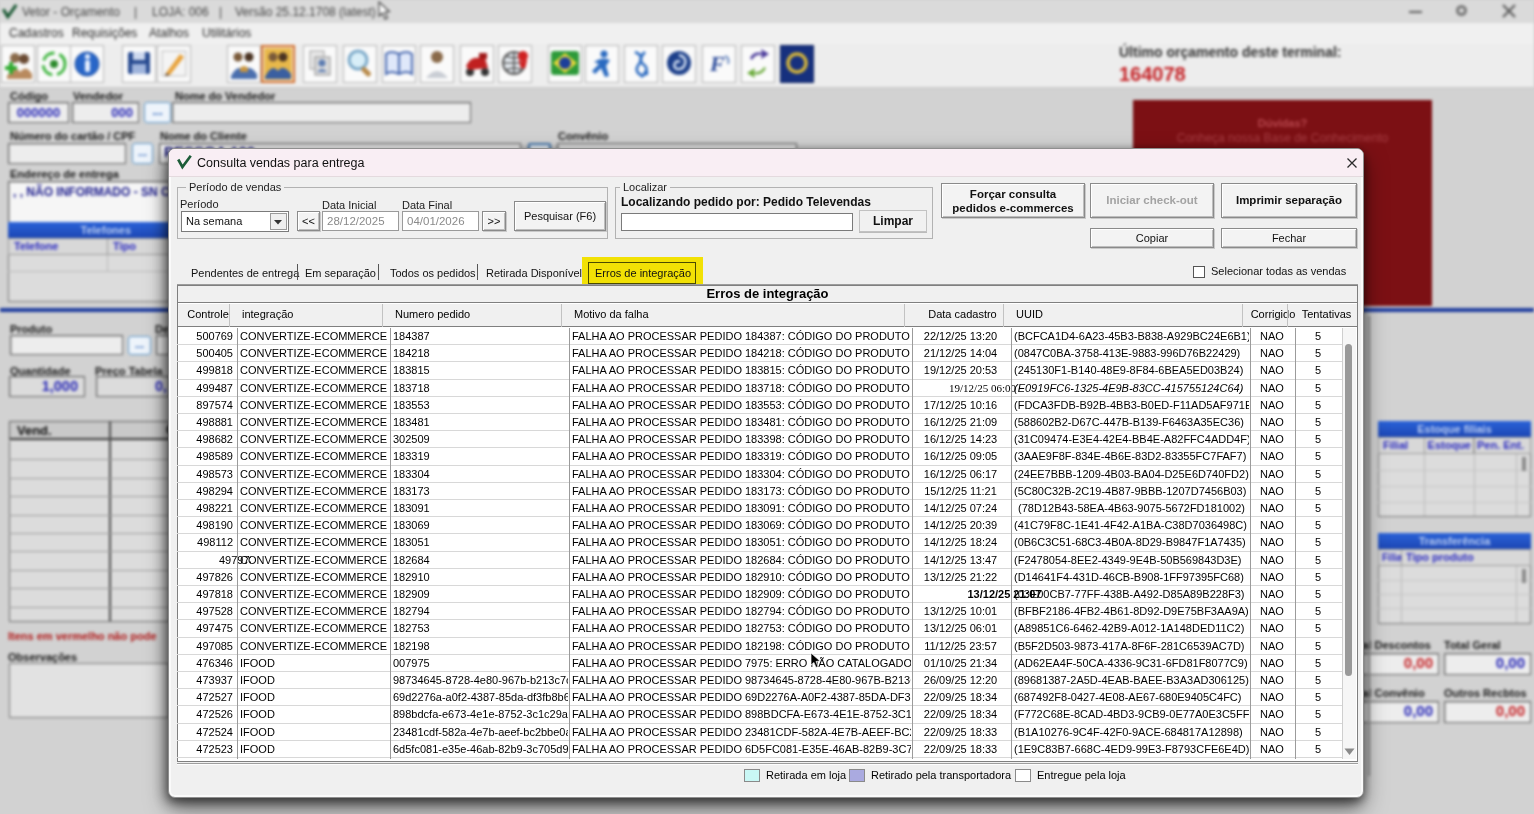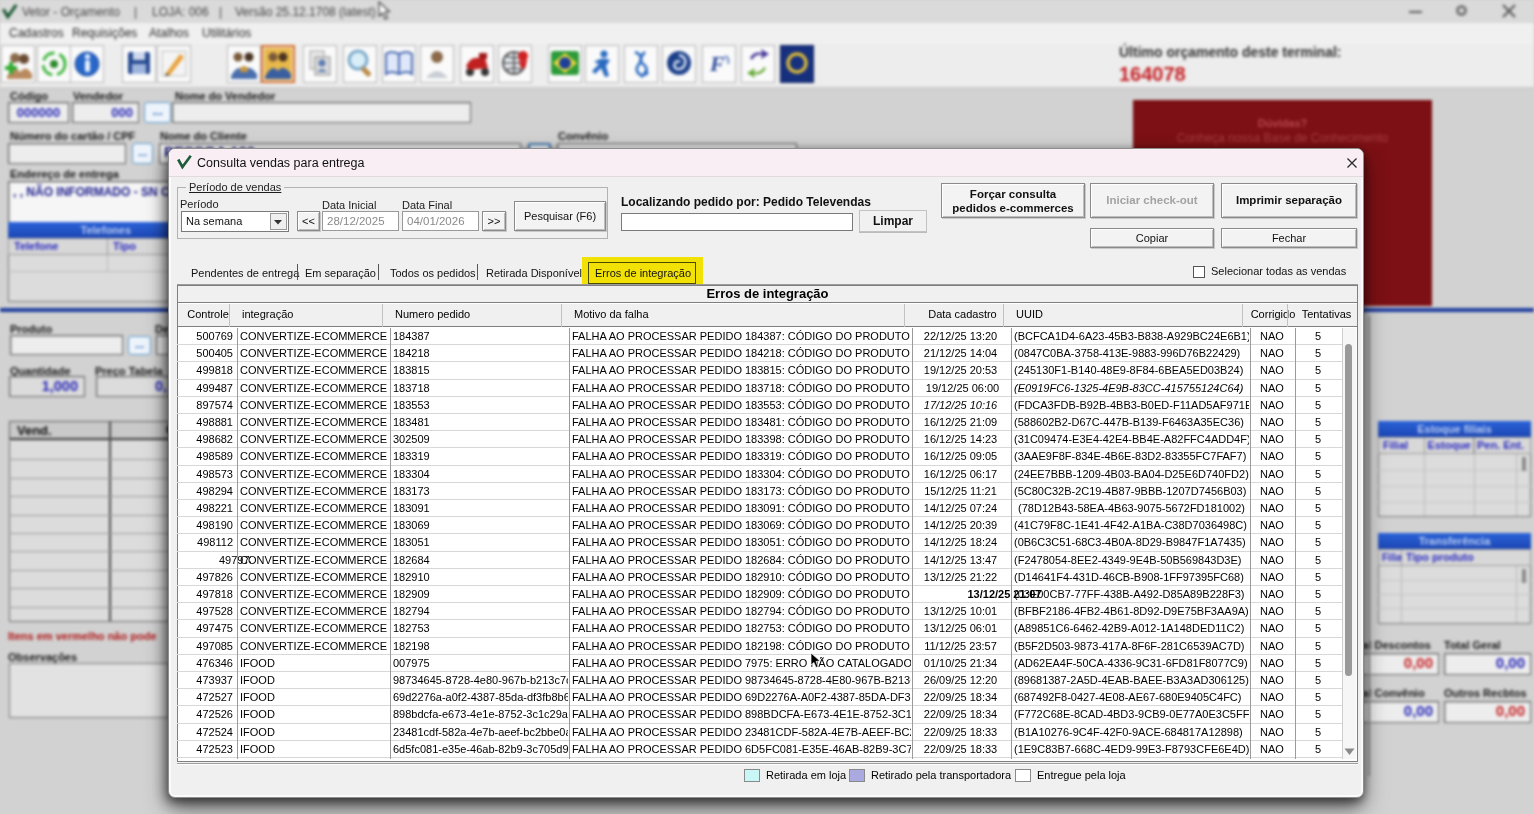--- a/index.html
+++ b/index.html
@@ -241,38 +241,41 @@
   <div class="abs" style="left:0;top:0;width:1194px;height:28px;background:#f9eef4;border-radius:6px 6px 0 0;border-bottom:1px solid #e4dade;"></div>
   <svg class="abs" style="left:8px;top:5px;" width="15" height="16" viewBox="0 0 18 17">
       <path d="M1.5 5.5 L6.5 14.5 L16.5 1" stroke="#1d5c38" stroke-width="3.2" fill="none"></path>
     </svg>
   <div class="abs" style="left:28px;top:7px;font-size:12.5px;color:#101010;">Consulta vendas para entrega</div>
   <svg class="abs" style="left:1178px;top:9px;" width="10" height="10">
       <path d="M0.5 0.5 L9.5 9.5 M9.5 0.5 L0.5 9.5" stroke="#2b2b2b" stroke-width="1.3"></path>
     </svg>
 
   <fieldset class="abs" style="left:8px;top:32px;width:431px;height:58px;border:1px solid #b2b2b2;border-radius:0;">
-    <legend style="font-size:11px;color:#1c1c1c;margin-left:8px;padding:0 3px;text-decoration:underline;">Período de vendas</legend>
+    <legend style="font-size:11px;color:#1c1c1c;margin-left:8px;padding:0 3px;">Período de vendas</legend>
   </fieldset>
   <div class="lbl" style="left:11px;top:49px;">Período</div>
   <div class="abs" style="left:12px;top:62px;width:108px;height:21px;background:#fff;border:1px solid #7a7a7a;">
     <div style="font-size:11px;color:#111;padding:3px 0 0 4px;">Na semana</div>
     <div style="position:absolute;right:1px;top:1px;width:17px;height:17px;background:#efefef;border:1px solid #9a9a9a;"></div>
     <svg style="position:absolute;right:5px;top:8px;" width="9" height="5">
         <path d="M0 0 L8 0 L4 4.5 Z" fill="#333"></path>
       </svg>
   </div>
   <div class="btn3d abs" style="left:128px;top:62px;width:23px;height:20px;line-height:18px;">&lt;&lt;</div>
   <div class="lbl" style="left:153px;top:50px;">Data Inicial</div>
   <div class="abs inpd" style="left:153px;top:62px;width:77px;height:20px;">28/12/2025</div>
   <div class="lbl" style="left:233px;top:50px;">Data Final</div>
   <div class="abs inpd" style="left:233px;top:62px;width:77px;height:20px;">04/01/2026</div>
   <div class="btn3d abs" style="left:313px;top:62px;width:24px;height:20px;line-height:18px;">&gt;&gt;</div>
   <div class="btn3d abs" style="left:345px;top:52px;width:92px;height:30px;line-height:28px;">Pesquisar (F6)</div>
 
+  <fieldset class="abs" style="left:446px;top:32px;width:318px;height:58px;border:1px solid #b2b2b2;">
+    <legend style="font-size:11px;color:#1c1c1c;margin-left:4px;padding:0 3px;">Localizar</legend>
+  </fieldset>
   <div class="abs" style="left:452px;top:46px;font-size:12px;font-weight:bold;color:#111;">Localizando pedido por: Pedido Televendas</div>
   <div class="abs" style="left:452px;top:64px;width:232px;height:18px;background:#fff;border:1px solid #7a7a7a;"></div>
   <div class="abs" style="left:690px;top:61px;width:68px;height:22px;background:#f1f1f1;border:1px solid #c2c2c2;box-shadow:0 1px 0 #bbb;font-size:12px;font-weight:bold;color:#111;text-align:center;line-height:20px;">Limpar</div>
 
   <div class="btn3d abs" style="left:772px;top:34px;width:144px;height:35px;font-weight:bold;font-size:11.5px;padding-top:3px;line-height:14px;">Forçar consulta<br>pedidos e-commerces</div>
   <div class="btn3d abs" style="left:921px;top:34px;width:124px;height:35px;font-weight:bold;font-size:11.5px;line-height:33px;color:#a3a3a3;">Iniciar check-out</div>
   <div class="btn3d abs" style="left:1052px;top:34px;width:136px;height:35px;font-weight:bold;font-size:11.5px;line-height:33px;">Imprimir separação</div>
   <div class="btn3d abs" style="left:921px;top:79px;width:124px;height:20px;line-height:18px;">Copiar</div>
   <div class="btn3d abs" style="left:1052px;top:79px;width:136px;height:20px;line-height:18px;">Fechar</div>
 
@@ -355,31 +358,31 @@
         <div class="td tc" style="left:735px;width:97px;">19/12/25 20:53</div>
         <div class="td" style="left:837px;width:235px;">(245130F1-B140-48E9-8F84-6BEA5ED03B24)</div>
         <div class="td tc" style="left:1073px;width:44px;">NAO</div>
         <div class="td tc" style="left:1118px;width:46px;">5</div>
       </div>
 <div class="trow" style="top:51.6px;">
         <div class="td tr" style="left:0px;width:56px;">499487</div>
         <div class="td" style="left:63px;width:149px;">CONVERTIZE-ECOMMERCE</div>
         <div class="td" style="left:216px;width:175px;">183718</div>
         <div class="td" style="left:395px;width:339px;">FALHA AO PROCESSAR PEDIDO 183718: CÓDIGO DO PRODUTO NÃO</div>
-        <div class="td tc" style="left:737px;width:97px;">19/12/25 06:00</div>
+        <div class="td tc" style="left:757px;width:97px;font-family:Liberation Serif, serif;">19/12/25 06:00</div>
         <div class="td" style="left:837px;width:235px;font-style:italic;">(E0919FC6-1325-4E9B-83CC-415755124C64)</div>
         <div class="td tc" style="left:1073px;width:44px;">NAO</div>
         <div class="td tc" style="left:1118px;width:46px;">5</div>
       </div>
 <div class="trow" style="top:68.8px;">
         <div class="td tr" style="left:0px;width:56px;">897574</div>
         <div class="td" style="left:63px;width:149px;">CONVERTIZE-ECOMMERCE</div>
         <div class="td" style="left:216px;width:175px;">183553</div>
         <div class="td" style="left:395px;width:339px;">FALHA AO PROCESSAR PEDIDO 183553: CÓDIGO DO PRODUTO NÃO</div>
-        <div class="td tc" style="left:735px;width:97px;font-style:italic;">17/12/25 10:16</div>
+        <div class="td tc" style="left:735px;width:97px;">17/12/25 10:16</div>
         <div class="td" style="left:837px;width:235px;">(FDCA3FDB-B92B-4BB3-B0ED-F11AD5AF971E)</div>
         <div class="td tc" style="left:1073px;width:44px;">NAO</div>
         <div class="td tc" style="left:1118px;width:46px;">5</div>
       </div>
 <div class="trow" style="top:86.0px;">
         <div class="td tr" style="left:0px;width:56px;">498881</div>
         <div class="td" style="left:63px;width:149px;">CONVERTIZE-ECOMMERCE</div>
         <div class="td" style="left:216px;width:175px;">183481</div>
         <div class="td" style="left:395px;width:339px;">FALHA AO PROCESSAR PEDIDO 183481: CÓDIGO DO PRODUTO NÃO</div>
         <div class="td tc" style="left:735px;width:97px;">16/12/25 21:09</div>

